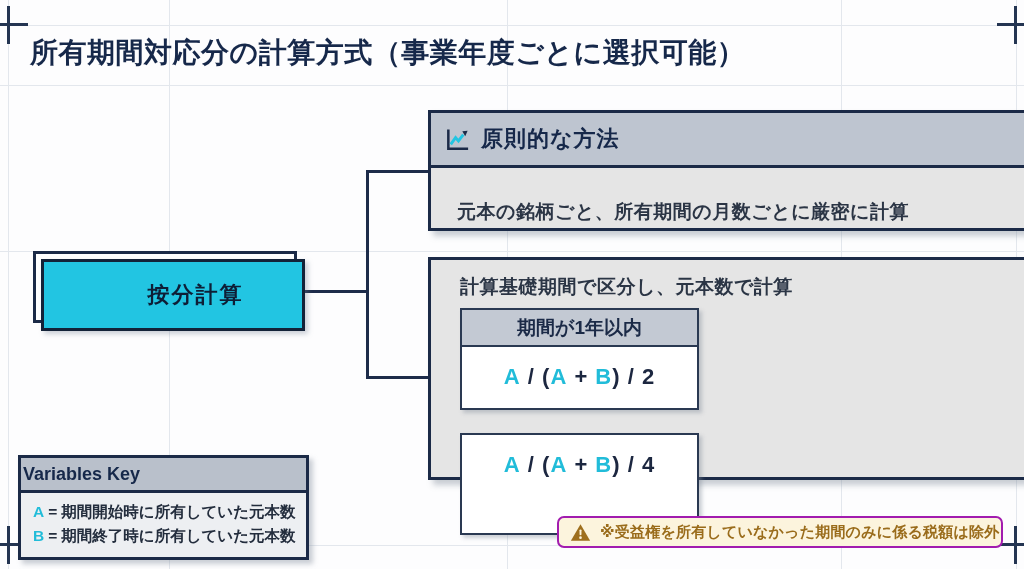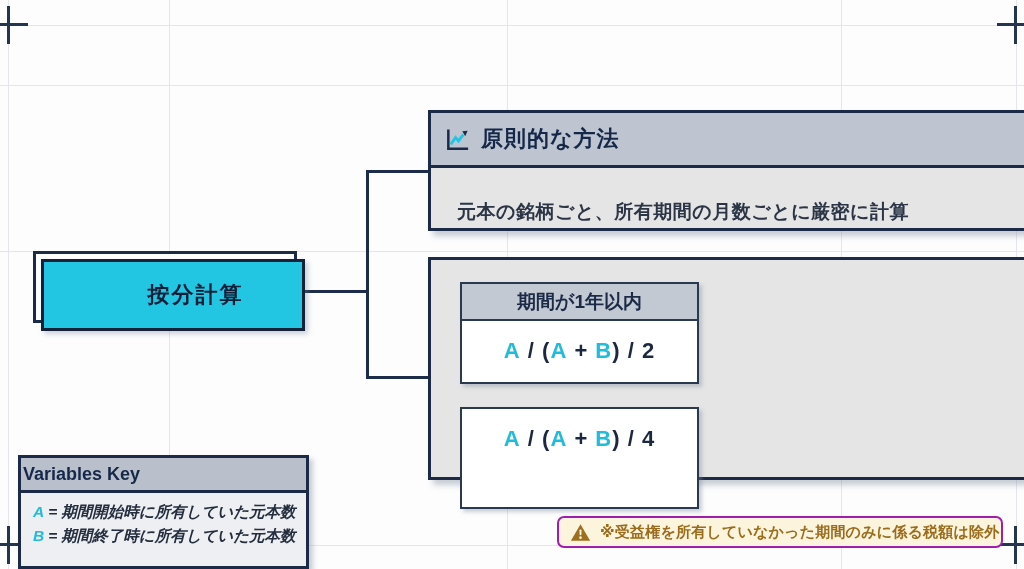--- a/index.html
+++ b/index.html
@@ -47,21 +47,21 @@
   .case-body { height:59px; display:flex; align-items:center; justify-content:center; font-size:22px; font-weight:800;
                letter-spacing:1px; color:#1c2740; white-space:pre; }
   .tok { color:#1c2740; }
   .tok.accent { color:#21bcd9; }
 
   
   .vkey { position:absolute; left:18px; top:455px; width:291px; border:3px solid #1b2a47; background:#edeff2;
           box-shadow:4px 4px 5px rgba(125,135,150,0.4); }
   .vkey-header { height:35px; background:#b9c0cb; border-bottom:3px solid #1b2a47; display:flex; align-items:center;
                  padding-left:2px; font-size:18px; font-weight:800; color:#16284a; }
-  .vkey-body { padding:7px 12px 18px;font-style:italic; }
+  .vkey-body { padding:7px 12px 9px; }
   .vkey-row { font-size:15.5px; font-weight:700; color:#232d3d; line-height:24px; white-space:nowrap; }
   .vkey-sym { color:#21bcd9; font-weight:800; }
   .vkey-eq { padding:0 4px; }
 
   
   .note { position:absolute; left:557px; top:516px; width:446px; height:32px; background:#fcf4dd;
           border:2px solid #a21caf; border-radius:7px; display:flex; align-items:center; gap:9px; padding:0 11px; }
   .note-text { font-size:15px; font-weight:700; color:#9a6c1b; letter-spacing:0.2px; white-space:nowrap; }
 
   svg { display:block; }
@@ -79,20 +79,21 @@
   <div class="gridline h" style="top:25px"></div>
   <div class="gridline h" style="top:85px"></div>
   <div class="gridline h" style="top:251px"></div>
   <div class="gridline h" style="top:545px"></div>
 
   <div class="crosshair" style="left:-10px;top:6px"></div>
   <div class="crosshair" style="left:997px;top:6px"></div>
   <div class="crosshair" style="left:-10px;top:526px"></div>
   <div class="crosshair" style="left:997px;top:526px"></div>
 
+  <div class="title">所有期間対応分の計算方式（事業年度ごとに選択可能）</div>
 
   <div class="connector" style="left:305px;top:290px;width:63px;height:3px"></div>
   <div class="connector" style="left:366px;top:170px;width:3px;height:209px"></div>
   <div class="connector" style="left:366px;top:170px;width:62px;height:3px"></div>
   <div class="connector" style="left:366px;top:376px;width:62px;height:3px"></div>
 
   <div class="node-back"></div>
   <div class="node">
     <span>按分計算</span>
   </div>
@@ -108,20 +109,21 @@
       </span>
       <span class="method-title">原則的な方法</span>
     </div>
     <div class="principle-body">
       <span class="method-desc">元本の銘柄ごと、所有期間の月数ごとに厳密に計算</span>
     </div>
   </div>
 
   <div class="method-box" id="method-simple">
     <div class="simple-body">
+      <span class="method-desc">計算基礎期間で区分し、元本数で計算</span>
       <div class="cases-row">
         <div class="case-box">
           <div class="case-header">期間が1年以内</div>
           <div class="case-body"><span class="tok accent">A</span><span class="tok"> / (</span><span class="tok accent">A</span><span class="tok"> + </span><span class="tok accent">B</span><span class="tok">) / 2</span></div>
         </div>
         <div class="case-box">
           <div class="case-body"><span class="tok accent">A</span><span class="tok"> / (</span><span class="tok accent">A</span><span class="tok"> + </span><span class="tok accent">B</span><span class="tok">) / 4</span></div>
         </div>
       </div>
     </div>

